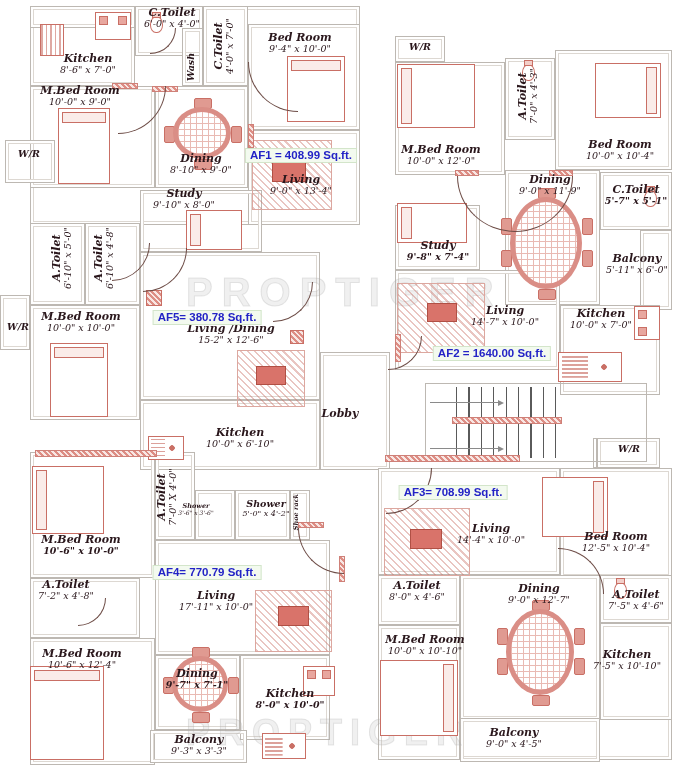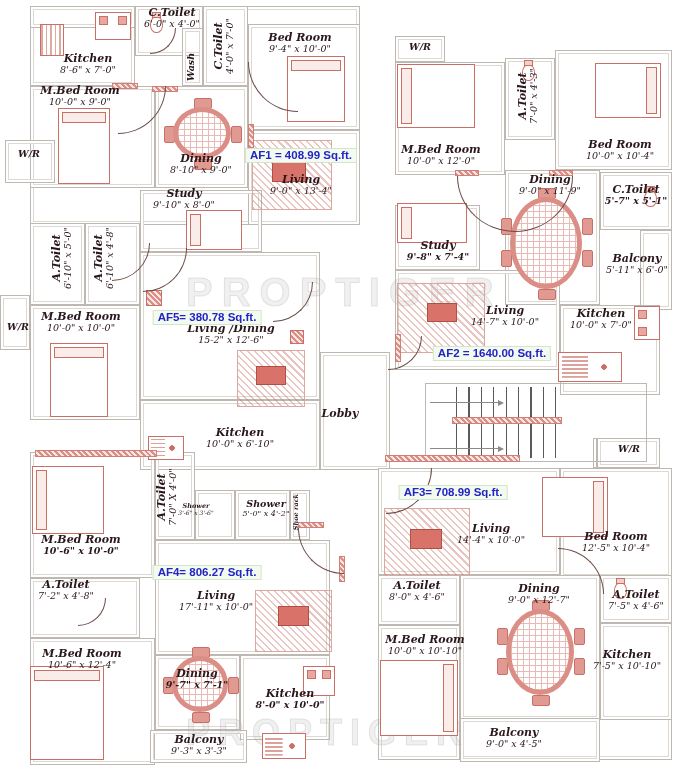--- a/index.html
+++ b/index.html
@@ -417,15 +417,15 @@
         <div class="l2">10'-6" x 12'-4"</div>
       </div>
       <div class="lbl" style="left: 199px; top: 734px;">
         <div class="l1">Balcony</div>
         <div class="l2">9'-3" x 3'-3"</div>
       </div>
       <div class="af" style="left: 301px; top: 148px;">AF1 = 408.99 Sq.ft.</div>
       <div class="af" style="left: 207px; top: 310px;">AF5= 380.78 Sq.ft.</div>
       <div class="af" style="left: 492px; top: 346px;">AF2 = 1640.00 Sq.ft.</div>
       <div class="af" style="left: 453px; top: 485px;">AF3= 708.99 Sq.ft.</div>
-      <div class="af" style="left: 207px; top: 565px;">AF4= 806.27 Sq.ft.</div>
+      <div class="af" style="left: 207px; top: 565px;">AF4= 770.79 Sq.ft.</div>
     </div>
 </div>
 
 </body></html>

